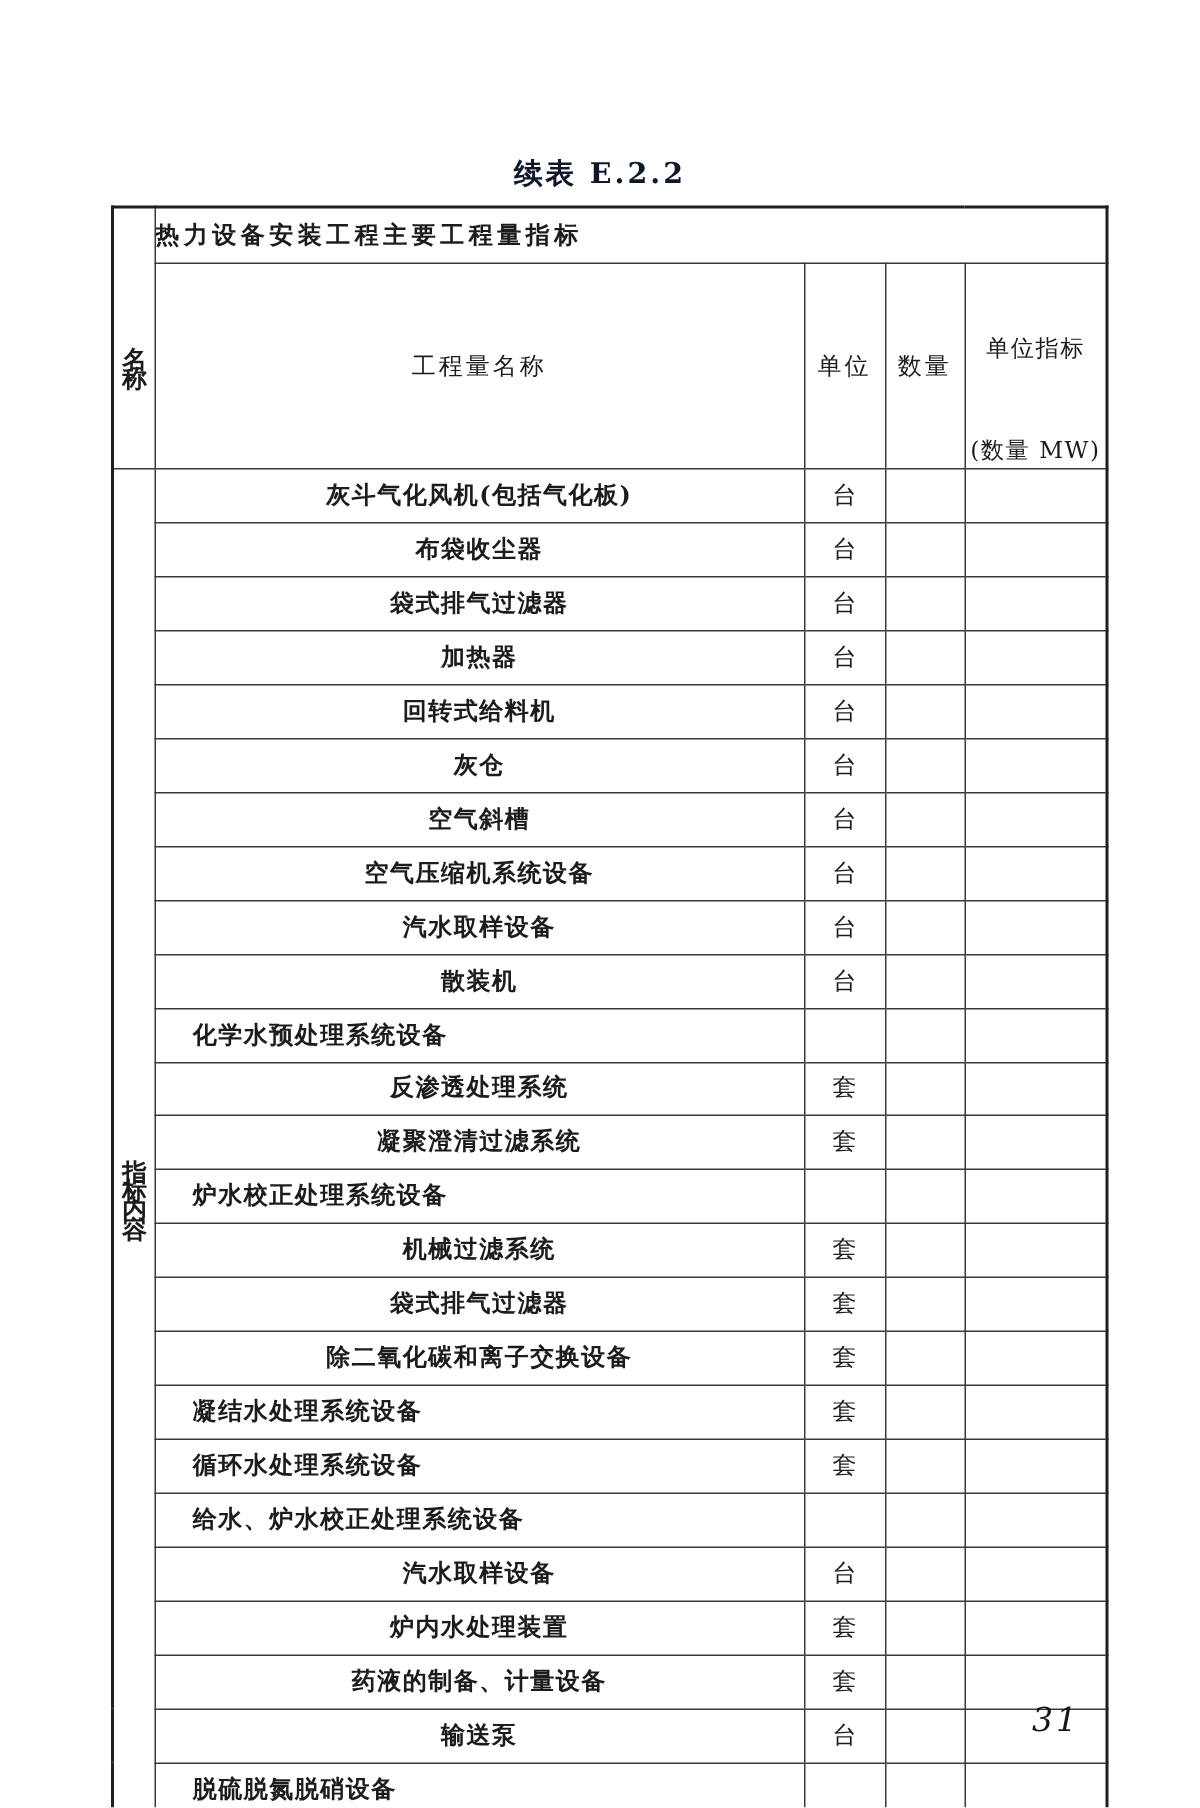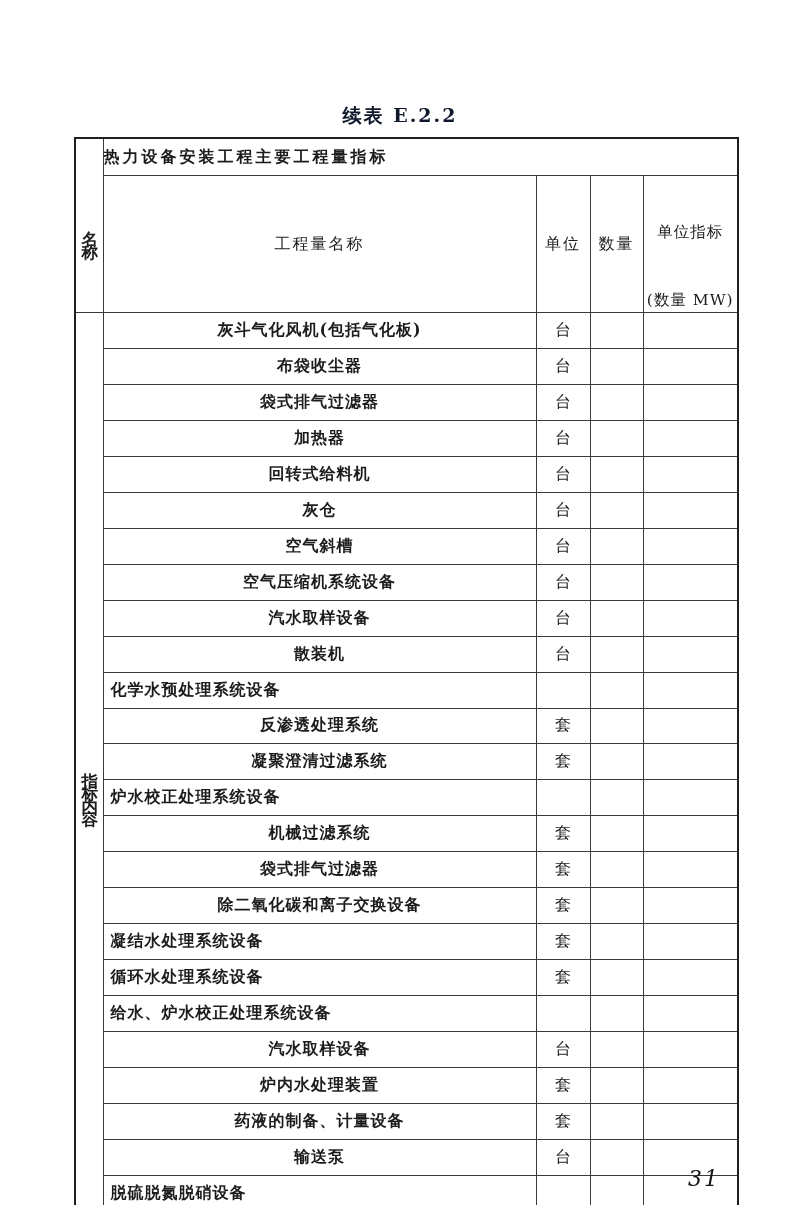--- a/index.html
+++ b/index.html
@@ -81,31 +81,31 @@
 
   tr.data-row td { height: 34.96px; vertical-align: middle; }
   td.cell-name.item {
     text-align: center;
     font-family: "DejaVu Serif", serif;
     letter-spacing: 1px;
     font-weight: bold;
   }
   td.cell-name.section {
     text-align: left;
-    padding-left: 7px;
+    padding-left: 25px;
     font-family: "DejaVu Sans", sans-serif;
     font-weight: 700;
     letter-spacing: 1px;
   }
   td.cell-unit, td.cell-quantity, td.cell-indicator { text-align: center; }
 
   .page-number {
     position: absolute;
     left: 688px;
-    top: 1166px;
+    top: 1135px;
     font-family: "DejaVu Serif", serif;
     font-style: italic;
     font-size: 22px;
     letter-spacing: 2px;
     color: #161616;
   }
 </style>
 </head>
 <body>
 

